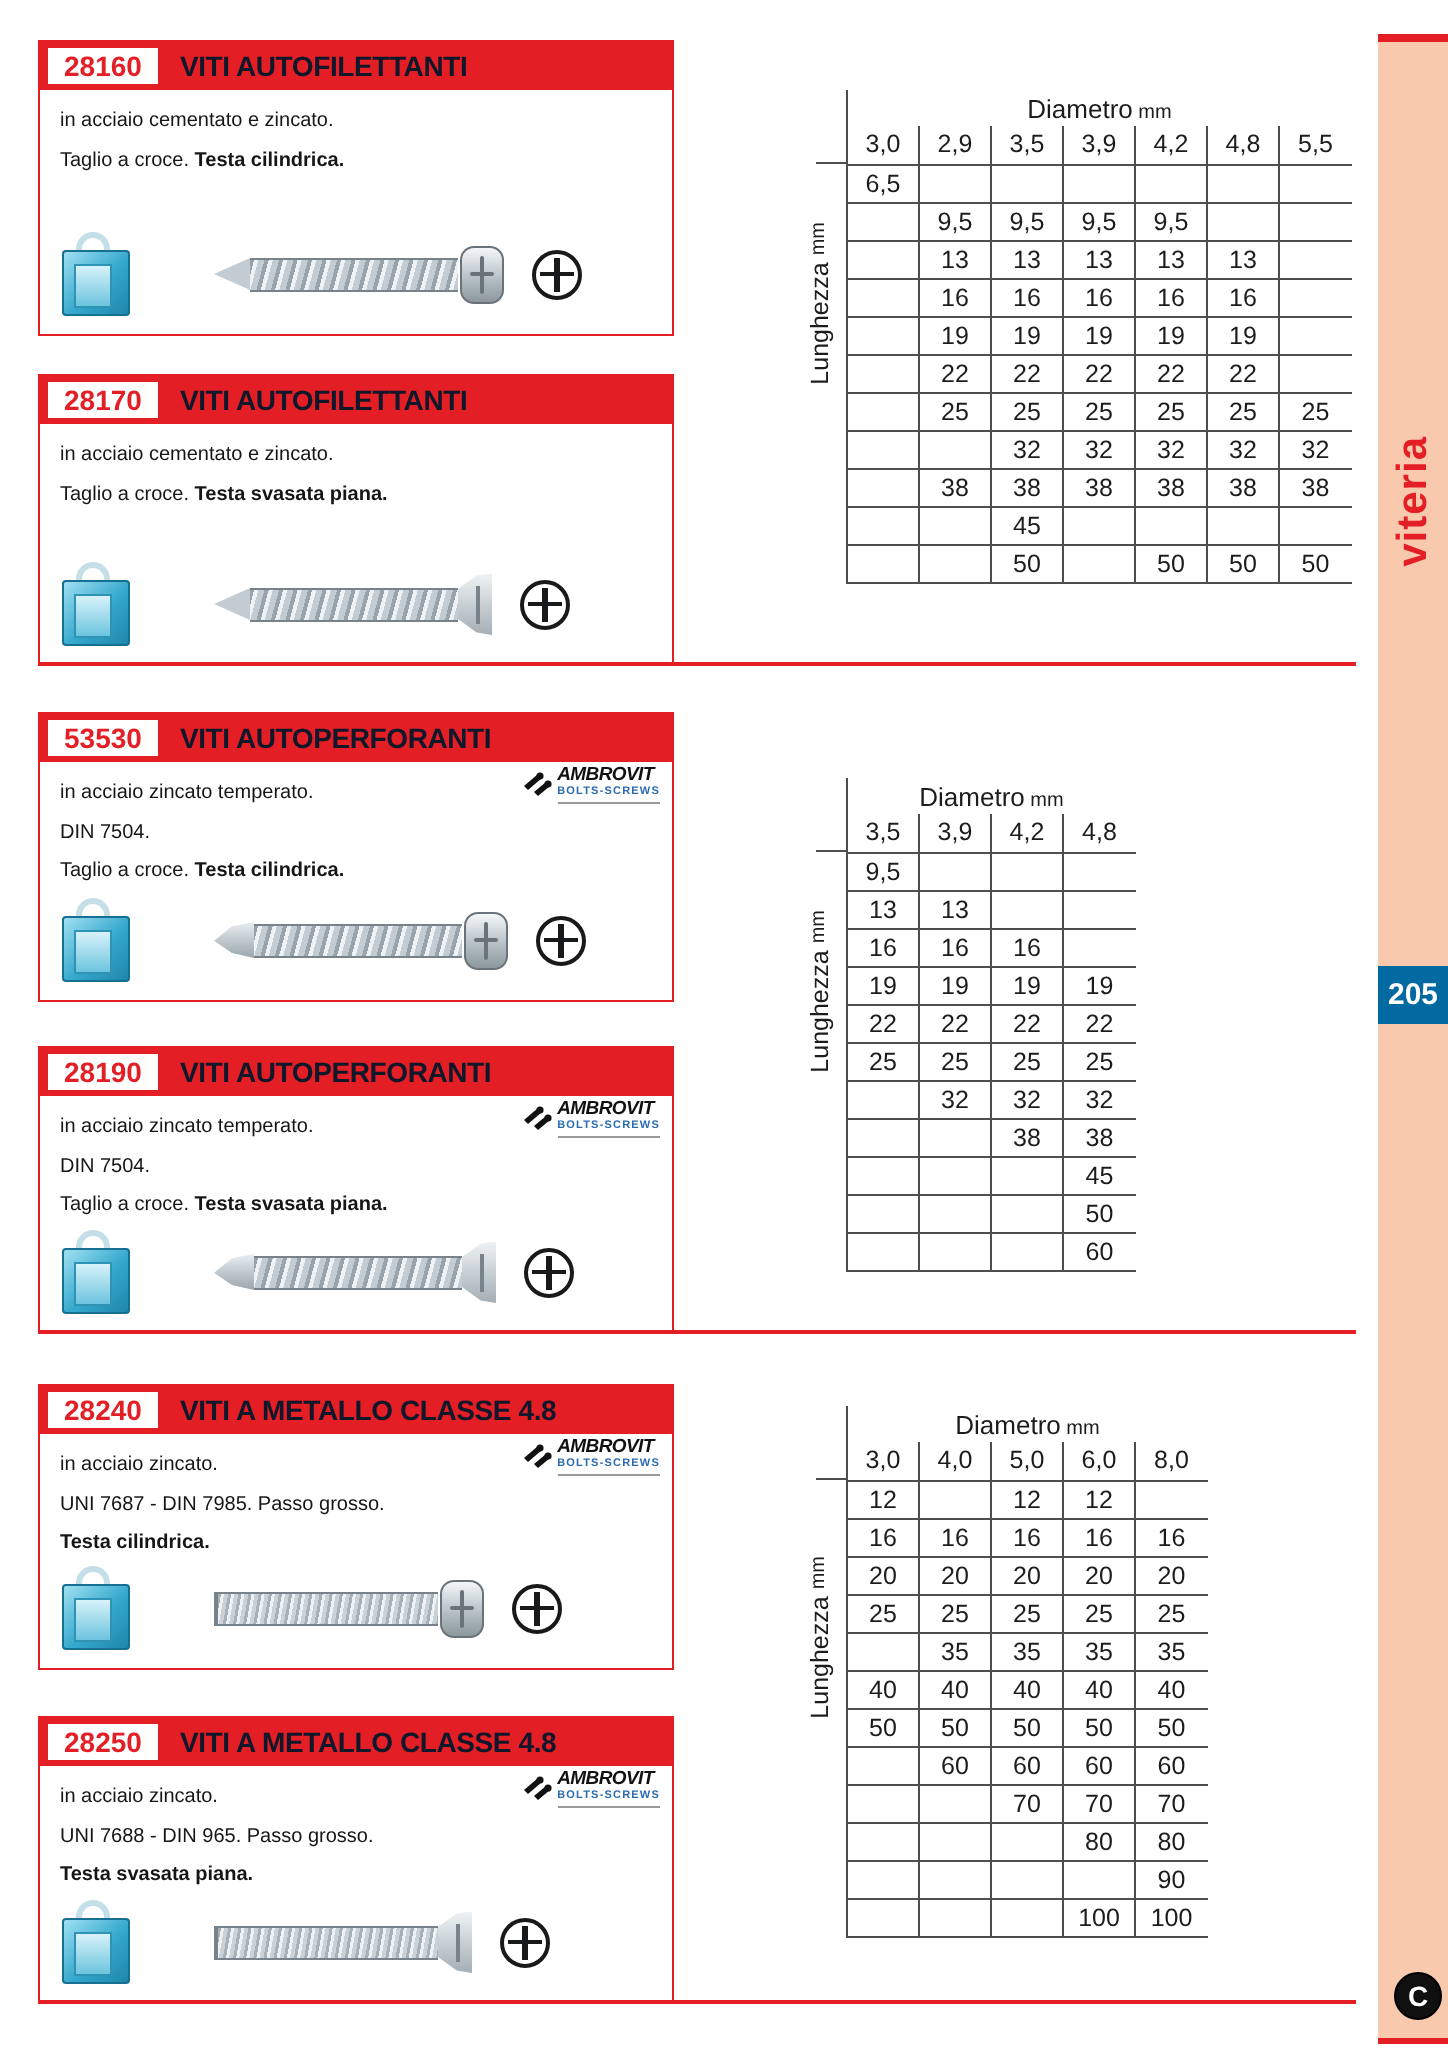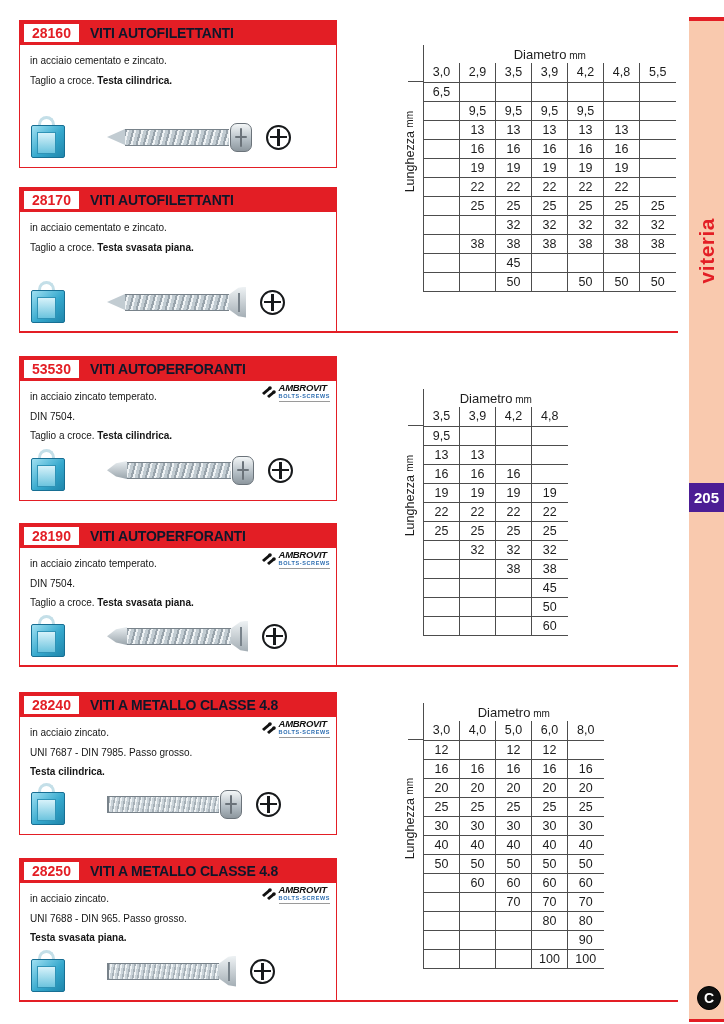--- a/index.html
+++ b/index.html
@@ -60,21 +60,21 @@
   .grid th.diam .unit{font-size:10px;}
   .grid tr.cols th{border-left:1.3px solid #4d4d4d;border-bottom:1.3px solid #4d4d4d;}
   .grid td{border-left:1.3px solid #4d4d4d;border-bottom:1.3px solid #4d4d4d;}
   .tline{position:absolute;width:15px;height:1.3px;background:#4d4d4d;}
 
   
   .side-band{position:absolute;left:689px;top:21px;width:35px;height:1000px;background:#f9c9ae;}
   .side-topline{position:absolute;left:689px;top:17px;width:35px;height:4px;background:#e31e25;}
   .side-botline{position:absolute;left:689px;top:1019px;width:35px;height:3px;background:#e31e25;}
   .side-word{position:absolute;left:695px;top:218px;writing-mode:vertical-rl;transform:rotate(180deg);color:#e31e25;font-weight:bold;font-size:21px;letter-spacing:0.5px;}
-  .side-page{position:absolute;left:689px;top:483px;width:35px;height:29px;background:#4c1d95;color:#fff;font-weight:bold;font-size:15px;display:flex;align-items:center;padding-left:5px;box-sizing:border-box;}
+  .side-page{position:absolute;left:689px;top:483px;width:35px;height:29px;background:#0369a1;color:#fff;font-weight:bold;font-size:15px;display:flex;align-items:center;padding-left:5px;box-sizing:border-box;}
   .corner-logo{position:absolute;left:697px;top:986px;width:24px;height:24px;border-radius:50%;background:#101010;color:#fff;font-weight:bold;font-size:14px;display:flex;align-items:center;justify-content:center;border:1px solid #000;box-sizing:border-box;}
 </style>
 </head>
 <body>
 
 <div class="page">
 
   <section class="product" style="top:20px;height:148px;">
     <header class="phead">
       <span class="pcode">28160</span>
@@ -531,25 +531,25 @@
               <td>20</td>
             </tr>
             <tr>
               <td>25</td>
               <td>25</td>
               <td>25</td>
               <td>25</td>
               <td>25</td>
             </tr>
             <tr>
-              <td>30</td>
-              <td>30</td>
-              <td>30</td>
-              <td>30</td>
-              <td>30</td>
+              <td></td>
+              <td>35</td>
+              <td>35</td>
+              <td>35</td>
+              <td>35</td>
             </tr>
             <tr>
               <td>40</td>
               <td>40</td>
               <td>40</td>
               <td>40</td>
               <td>40</td>
             </tr>
             <tr>
               <td>50</td>

